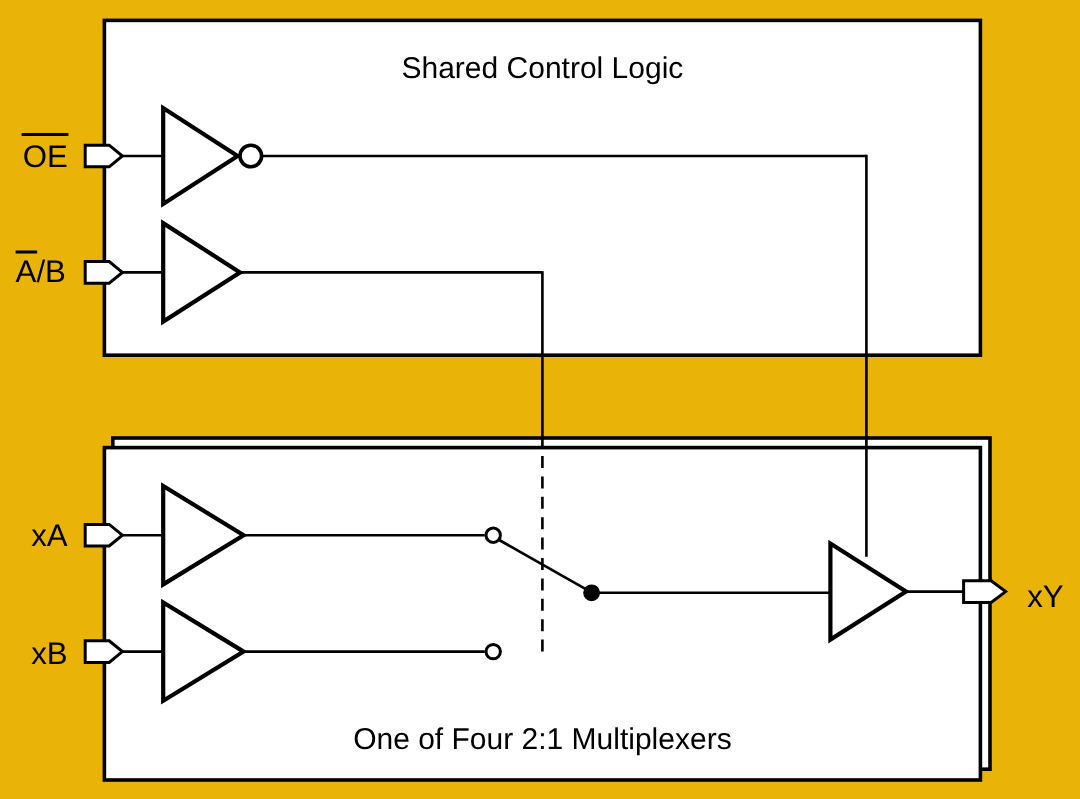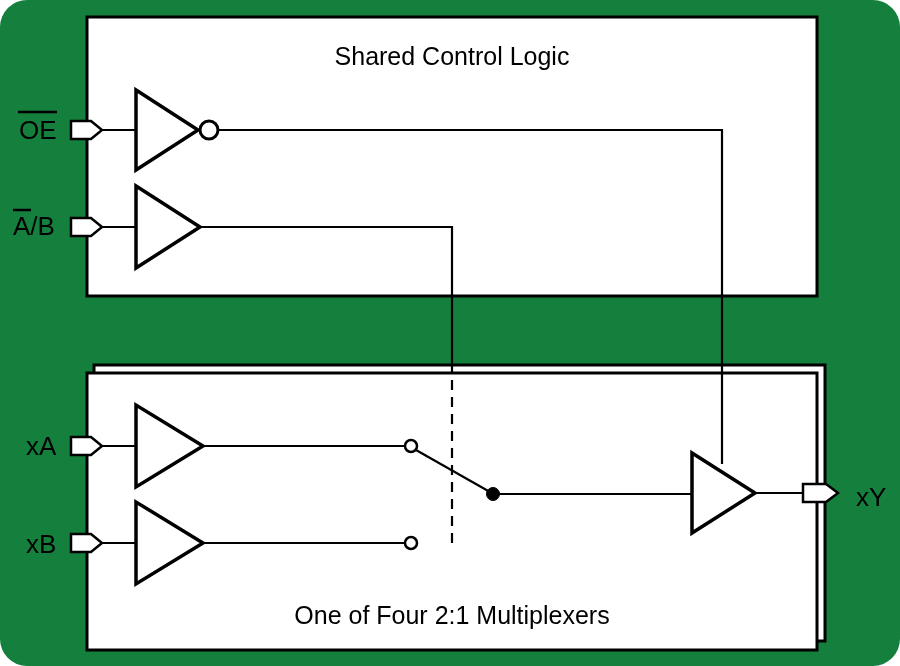--- a/index.html
+++ b/index.html
@@ -1,21 +1,21 @@
 <!DOCTYPE html>
 <html><head>
 <meta charset="utf-8">
 <style>
   html, body { margin: 0; padding: 0; }
   body {
     width: 900px; height: 666px;
     background: #ffffff;
     font-family: "Liberation Sans", sans-serif;
   }
-  .stage { position: relative; width: 900px; height: 666px; background: #15803d; border-radius: 27px; }
+  .stage { position: relative; width: 900px; height: 666px; background: #eab308; }
   svg { display: block; }
   text {
     font-family: "Liberation Sans", sans-serif;
     fill: #000;
   }
   .title-text { font-size: 25px; }
   .pin-text { font-size: 26px; }
 </style>
 </head>
 <body>

